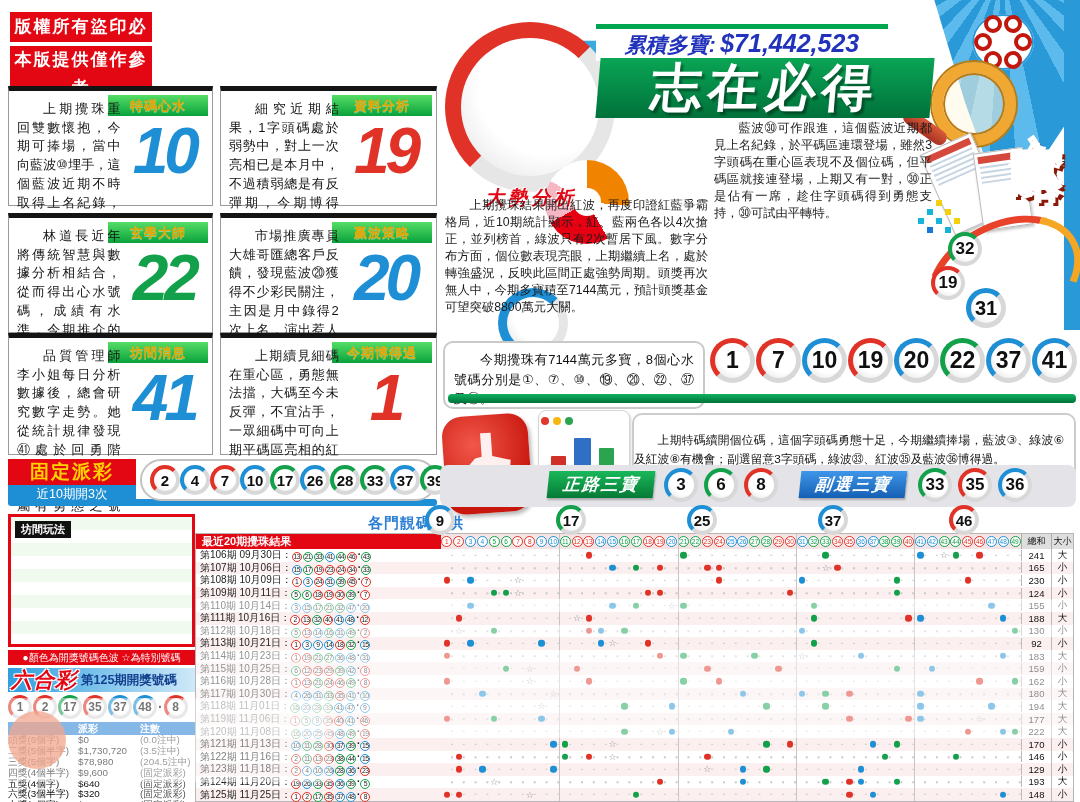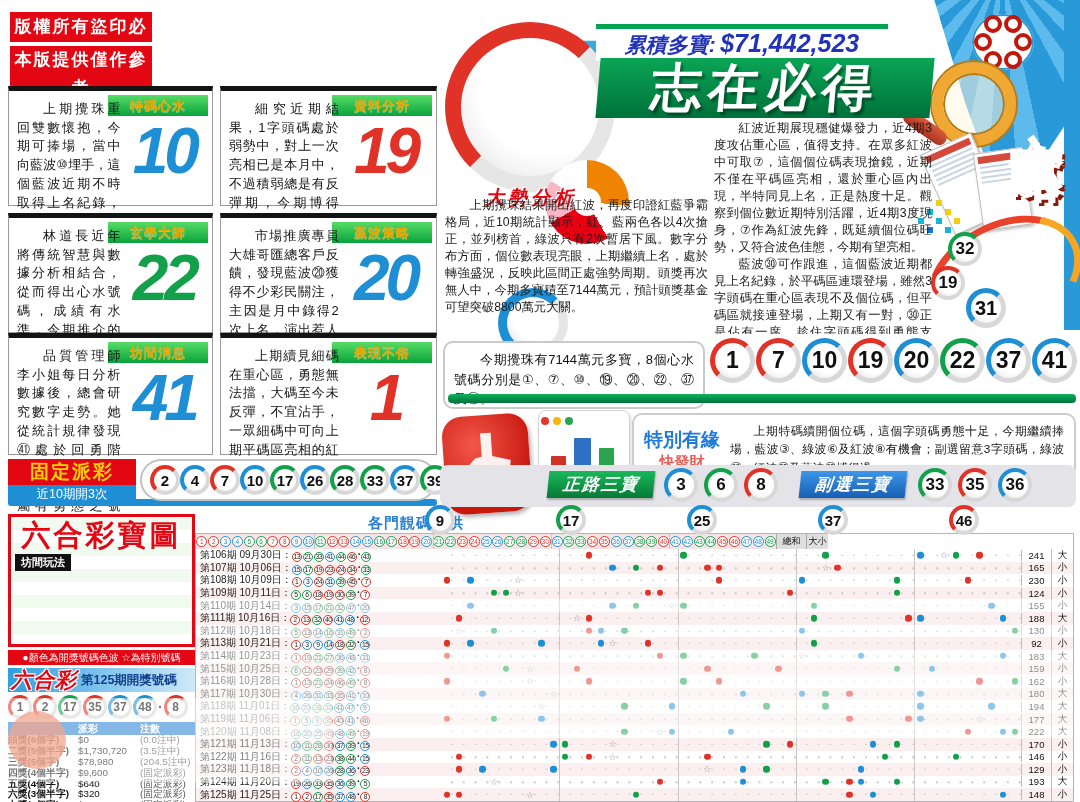--- a/index.html
+++ b/index.html
@@ -58,21 +58,21 @@
   .lp-title{color:#e30613;font-weight:900;font-size:29px;letter-spacing:3px;text-align:center;line-height:1.15;}
   .lp-ruleshdr{display:inline-block;background:#111;color:#fff;font-size:11px;font-weight:700;padding:1px 6px;}
   .lp-rules{font-size:10.6px;line-height:1.24;color:#222;}
   .lp-note{background:#e30613;color:#fff;font-size:10px;line-height:15px;text-align:center;}
   .drawbar{background:linear-gradient(90deg,#2f9fe0,#cfe9f8);display:flex;align-items:center;box-sizing:border-box;padding:0 3px;}
   .drawbar .t1{color:#e30613;font-weight:900;font-style:italic;font-size:21px;letter-spacing:1px;
      text-shadow:-1px -1px 0 #fff,1px -1px 0 #fff,-1px 1px 0 #fff,1px 1px 0 #fff;}
   .drawbar .t2{color:#14408f;font-weight:700;font-size:12.5px;margin-left:4px;}
   .prz-h{display:flex;background:#2e86d6;color:#fff;font-size:10px;font-weight:700;height:13px;line-height:13px;}
   .prz-r{display:flex;font-size:9.8px;height:10.9px;line-height:10.9px;white-space:nowrap;}
-  .prz-c1{width:70px;font-weight:700;}
+  .prz-c1{width:70px;font-weight:400;}
   .prz-c2{width:62px;}
   .prz-c3{width:54px;color:#555;}
   
   #results-table{left:195px;top:533px;width:877px;height:267px;border:1px solid #b5b5b5;background:#fff;box-sizing:content-box;}
   .rt-head{display:flex;height:15px;}
   .rt-title{width:245px;background:#e30613;color:#fff;font-size:11px;font-weight:700;line-height:15px;padding-left:6px;box-sizing:border-box;flex:none;}
   #rt-nums{position:relative;width:580px;flex:none;background:#f6e3e3;}
   .rt-sumh,.rt-sizeh{background:#dedede;font-size:9px;line-height:15px;text-align:center;flex:none;border-left:1px solid #aaa;box-sizing:border-box;}
   .rt-sumh{width:30px;}
   .rt-sizeh{width:22px;}
@@ -145,21 +145,21 @@
   <span class="lbl">贏波策略</span>
   <span class="num tnum" style="color: rgb(30, 143, 213);">20</span>
   <span class="txt">市場推廣專員大雄哥匯總客戶反饋，發現藍波⑳獲得不少彩民關注，主因是月中錄得2次上名，演出惹人好感，今期轉攻重心區內有機會。</span>
 </div>
 <div class="tipbox" style="left:8px;top:333px;width:205px;height:122px;">
   <span class="lbl">坊間消息</span>
   <span class="num tnum" style="color: rgb(30, 143, 213);">41</span>
   <span class="txt">品質管理師李小姐每日分析數據後，總會研究數字走勢。她從統計規律發現㊶處於回勇階段，這個藍波早前曾上重心區，屬有勇態之號碼。</span>
 </div>
 <div class="tipbox" style="left:220px;top:333px;width:217px;height:122px;">
-  <span class="lbl">表現不俗</span>
+  <span class="lbl">今期博得過</span>
   <span class="num tnum" style="color: rgb(224, 50, 38);">1</span>
   <span class="txt">上期續見細碼在重心區，勇態無法擋，大碼至今未反彈，不宜沾手，一眾細碼中可向上期平碼區亮相的紅波①，一於博由平轉特。</span>
 </div>
 
 <div class="abs" style="left:8px;top:459px;width:429px;height:48px;">
   <div class="abs" style="left:0;top:40px;width:429px;height:7px;background:#1e8fd5;border-radius:3px;"></div>
   <div class="abs hotlbl" style="left:0;top:0;width:128px;height:26px;">固定派彩</div>
   <div class="abs hotsub" style="left:0;top:26px;width:128px;height:18px;">近10期開3次</div>
   <div class="abs pill" id="hot-balls" style="left:132px;top:0;width:297px;height:42px;">
       <div class="ball" style="height: 30px; width: 30px; border-width: 4px; border-color: rgb(224, 50, 38) rgb(216, 216, 216) rgb(216, 216, 216) rgb(224, 50, 38); font-size: 15px;">2</div>
@@ -188,21 +188,20 @@
 <div class="abs" style="left:596px;top:24px;width:292px;height:32px;background:#fff;border-top:5px solid #00a550;z-index:2;text-align:center;">
   <span class="jack" style="font-size:21px;">累積多寶:</span>
   <span class="jack" style="font-size:25px;">$71,442,523</span>
 </div>
 <div class="abs headline" style="left:598px;top:58px;width:334px;height:60px;font-size:51px;line-height:60px;letter-spacing:6px;z-index:2;">志在必得</div>
 
 <div class="abs artcol" style="left:445px;top:197px;width:263px;height:138px;z-index:3;">
   <p>上期攪珠結果開出紅波，再度印證紅藍爭霸格局，近10期統計顯示，紅、藍兩色各以4次搶正，並列榜首，綠波只有2次暫居下風。數字分布方面，個位數表現亮眼，上期繼續上名，處於轉強盛況，反映此區間正處強勢周期。頭獎再次無人中，今期多寶積至7144萬元，預計頭獎基金可望突破8800萬元大關。</p>
 </div>
 <div class="abs artcol" style="left:714px;top:120px;width:218px;height:214px;z-index:3;">
-  <p>紅波近期展現穩健爆發力，近4期3度攻佔重心區，值得支持。在眾多紅波中可取⑦，這個個位碼表現搶鏡，近期不僅在平碼區亮相，還於重心區內出現，半特同見上名，正是熱度十足。觀察到個位數近期特別活躍，近4期3度現身，⑦作為紅波先鋒，既延續個位碼旺勢，又符合波色佳態，今期有望亮相。</p>
   <p>藍波㉚可作跟進，這個藍波近期都見上名紀錄，於平碼區連環登場，雖然3字頭碼在重心區表現不及個位碼，但平碼區就接連登場，上期又有一對，㉚正是佔有一席，趁住字頭碼得到勇態支持，㉚可試由平轉特。</p>
 
 </div>
 
 <div class="abs picksbox" style="left:443px;top:341px;width:262px;height:68px;">
   <span>今期攪珠有7144萬元多寶，8個心水號碼分別是①、⑦、⑩、⑲、⑳、㉒、㊲及㊶。</span>
 </div>
 <div class="abs greenbar" style="left:448px;top:394px;width:628px;height:9px;"></div>
 <div class="abs" id="picks-balls" style="left:710px;top:338px;width:368px;height:48px;display:flex;gap:1px;z-index:4;">
     <div class="ball" style="height: 45px; width: 45px; border-width: 5px; border-color: rgb(224, 50, 38) rgb(216, 216, 216) rgb(216, 216, 216) rgb(224, 50, 38); font-size: 23px;">1</div>
@@ -218,24 +217,20 @@
 <div class="abs stamp" style="left:444px;top:415px;width:86px;height:98px;">
     <i></i>
   </div>
 <div class="abs card" style="left:538px;top:410px;width:90px;height:73px;">
   <span class="dot3" style="background:#e0382b;"></span><span class="dot3" style="background:#f3b70d;"></span><span class="dot3" style="background:#2aa44f;"></span>
   <span class="bar" style="left:12px;width:15px;height:18px;background:#cf3126;"></span>
   <span class="bar" style="left:35px;width:17px;height:36px;background:#2f6fc4;"></span>
   <span class="bar" style="left:60px;width:15px;height:26px;background:#2aa44f;"></span>
 </div>
 <div class="abs spbox" style="left:632px;top:413px;width:444px;height:73px;">
-  <div class="splbl">
-    <span class="a">特別有緣</span>
-    <span class="b">快發財</span>
-  </div>
   <div class="sptxt">上期特碼續開個位碼，這個字頭碼勇態十足，今期繼續捧場，藍波③、綠波⑥及紅波⑧有機會；副選留意3字頭碼，綠波㉝、紅波㉟及藍波㊱博得過。</div>
 </div>
 <div class="abs grayband" style="left:440px;top:465px;width:636px;height:42px;z-index:1;"></div>
 <div class="abs tre-lbl" style="left:548px;top:471px;width:106px;background:linear-gradient(#19b85a,#067a36);z-index:2;">正路三寶</div>
 <div class="abs" id="t-main-balls" style="left:664px;top:468px;display:flex;gap:6px;z-index:2;">
     <div class="ball" style="height: 34px; width: 34px; border-width: 4px; border-color: rgb(30, 143, 213) rgb(216, 216, 216) rgb(216, 216, 216) rgb(30, 143, 213); font-size: 17px;">3</div>
     <div class="ball" style="height: 34px; width: 34px; border-width: 4px; border-color: rgb(18, 160, 75) rgb(216, 216, 216) rgb(216, 216, 216) rgb(18, 160, 75); font-size: 17px;">6</div>
     <div class="ball" style="height: 34px; width: 34px; border-width: 4px; border-color: rgb(224, 50, 38) rgb(216, 216, 216) rgb(216, 216, 216) rgb(224, 50, 38); font-size: 17px;">8</div>
   </div>
 <div class="abs tre-lbl" style="left:800px;top:471px;width:106px;background:linear-gradient(#3e96e8,#155fb4);z-index:2;">副選三寶</div>
@@ -248,21 +243,20 @@
 <div class="abs doorslbl" style="left:368px;top:514px;z-index:3;">各門靚碼提供</div>
 <div class="abs" id="door-balls" style="left:0;top:0;width:1080px;height:0;z-index:3;">
     <div class="ball" style="height: 30px; width: 30px; border-width: 4px; border-color: rgb(30, 143, 213) rgb(216, 216, 216) rgb(216, 216, 216) rgb(30, 143, 213); font-size: 15px; position: absolute; left: 425px; top: 505px;">9</div>
     <div class="ball" style="height: 30px; width: 30px; border-width: 4px; border-color: rgb(18, 160, 75) rgb(216, 216, 216) rgb(216, 216, 216) rgb(18, 160, 75); font-size: 15px; position: absolute; left: 556px; top: 505px;">17</div>
     <div class="ball" style="height: 30px; width: 30px; border-width: 4px; border-color: rgb(30, 143, 213) rgb(216, 216, 216) rgb(216, 216, 216) rgb(30, 143, 213); font-size: 15px; position: absolute; left: 687px; top: 505px;">25</div>
     <div class="ball" style="height: 30px; width: 30px; border-width: 4px; border-color: rgb(30, 143, 213) rgb(216, 216, 216) rgb(216, 216, 216) rgb(30, 143, 213); font-size: 15px; position: absolute; left: 818px; top: 505px;">37</div>
     <div class="ball" style="height: 30px; width: 30px; border-width: 4px; border-color: rgb(224, 50, 38) rgb(216, 216, 216) rgb(216, 216, 216) rgb(224, 50, 38); font-size: 15px; position: absolute; left: 949px; top: 505px;">46</div>
   </div>
 
 <div class="abs lp-frame" style="left:8px;top:514px;width:187px;height:133px;">
-  <div class="lp-title">六合彩寶圖</div>
   <span class="lp-ruleshdr">坊間玩法</span>
 </div>
 <div class="abs lp-note" style="left:8px;top:650px;width:187px;height:15px;">●顏色為開獎號碼色波 ☆為特別號碼</div>
 <div class="abs drawbar" style="left:8px;top:668px;width:187px;height:24px;">
   <span class="t1">六合彩</span>
   <span class="t2">第125期開獎號碼</span>
 </div>
 <div class="abs" id="draw-balls" style="left:8px;top:694px;width:187px;height:26px;display:flex;align-items:center;gap:1px;">
     <div class="ball" style="height: 24px; width: 24px; border-width: 3px; border-color: rgb(224, 50, 38) rgb(216, 216, 216) rgb(216, 216, 216) rgb(224, 50, 38); font-size: 12px;">1</div>
     <div class="ball" style="height: 24px; width: 24px; border-width: 3px; border-color: rgb(224, 50, 38) rgb(216, 216, 216) rgb(216, 216, 216) rgb(224, 50, 38); font-size: 12px;">2</div>
@@ -313,20 +307,21 @@
       <div class="prz-r">
         <span class="prz-c1">七獎(3個字)</span>
         <span class="prz-c2">$40</span>
         <span class="prz-c3">(固定派彩)</span>
       </div>
     </div>
 </div>
 
 <div class="abs" id="results-table">
   <div class="rt-head">
+    <div class="rt-title">最近20期攪珠結果</div>
     <div id="rt-nums">
         <span class="hn" style="left: 0.418367px; border-color: rgb(224, 50, 38); color: rgb(224, 50, 38);">1</span>
         <span class="hn" style="left: 12.2551px; border-color: rgb(224, 50, 38); color: rgb(224, 50, 38);">2</span>
         <span class="hn" style="left: 24.0918px; border-color: rgb(30, 143, 213); color: rgb(30, 143, 213);">3</span>
         <span class="hn" style="left: 35.9286px; border-color: rgb(30, 143, 213); color: rgb(30, 143, 213);">4</span>
         <span class="hn" style="left: 47.7653px; border-color: rgb(18, 160, 75); color: rgb(18, 160, 75);">5</span>
         <span class="hn" style="left: 59.602px; border-color: rgb(18, 160, 75); color: rgb(18, 160, 75);">6</span>
         <span class="hn" style="left: 71.4388px; border-color: rgb(224, 50, 38); color: rgb(224, 50, 38);">7</span>
         <span class="hn" style="left: 83.2755px; border-color: rgb(224, 50, 38); color: rgb(224, 50, 38);">8</span>
         <span class="hn" style="left: 95.1122px; border-color: rgb(30, 143, 213); color: rgb(30, 143, 213);">9</span>

